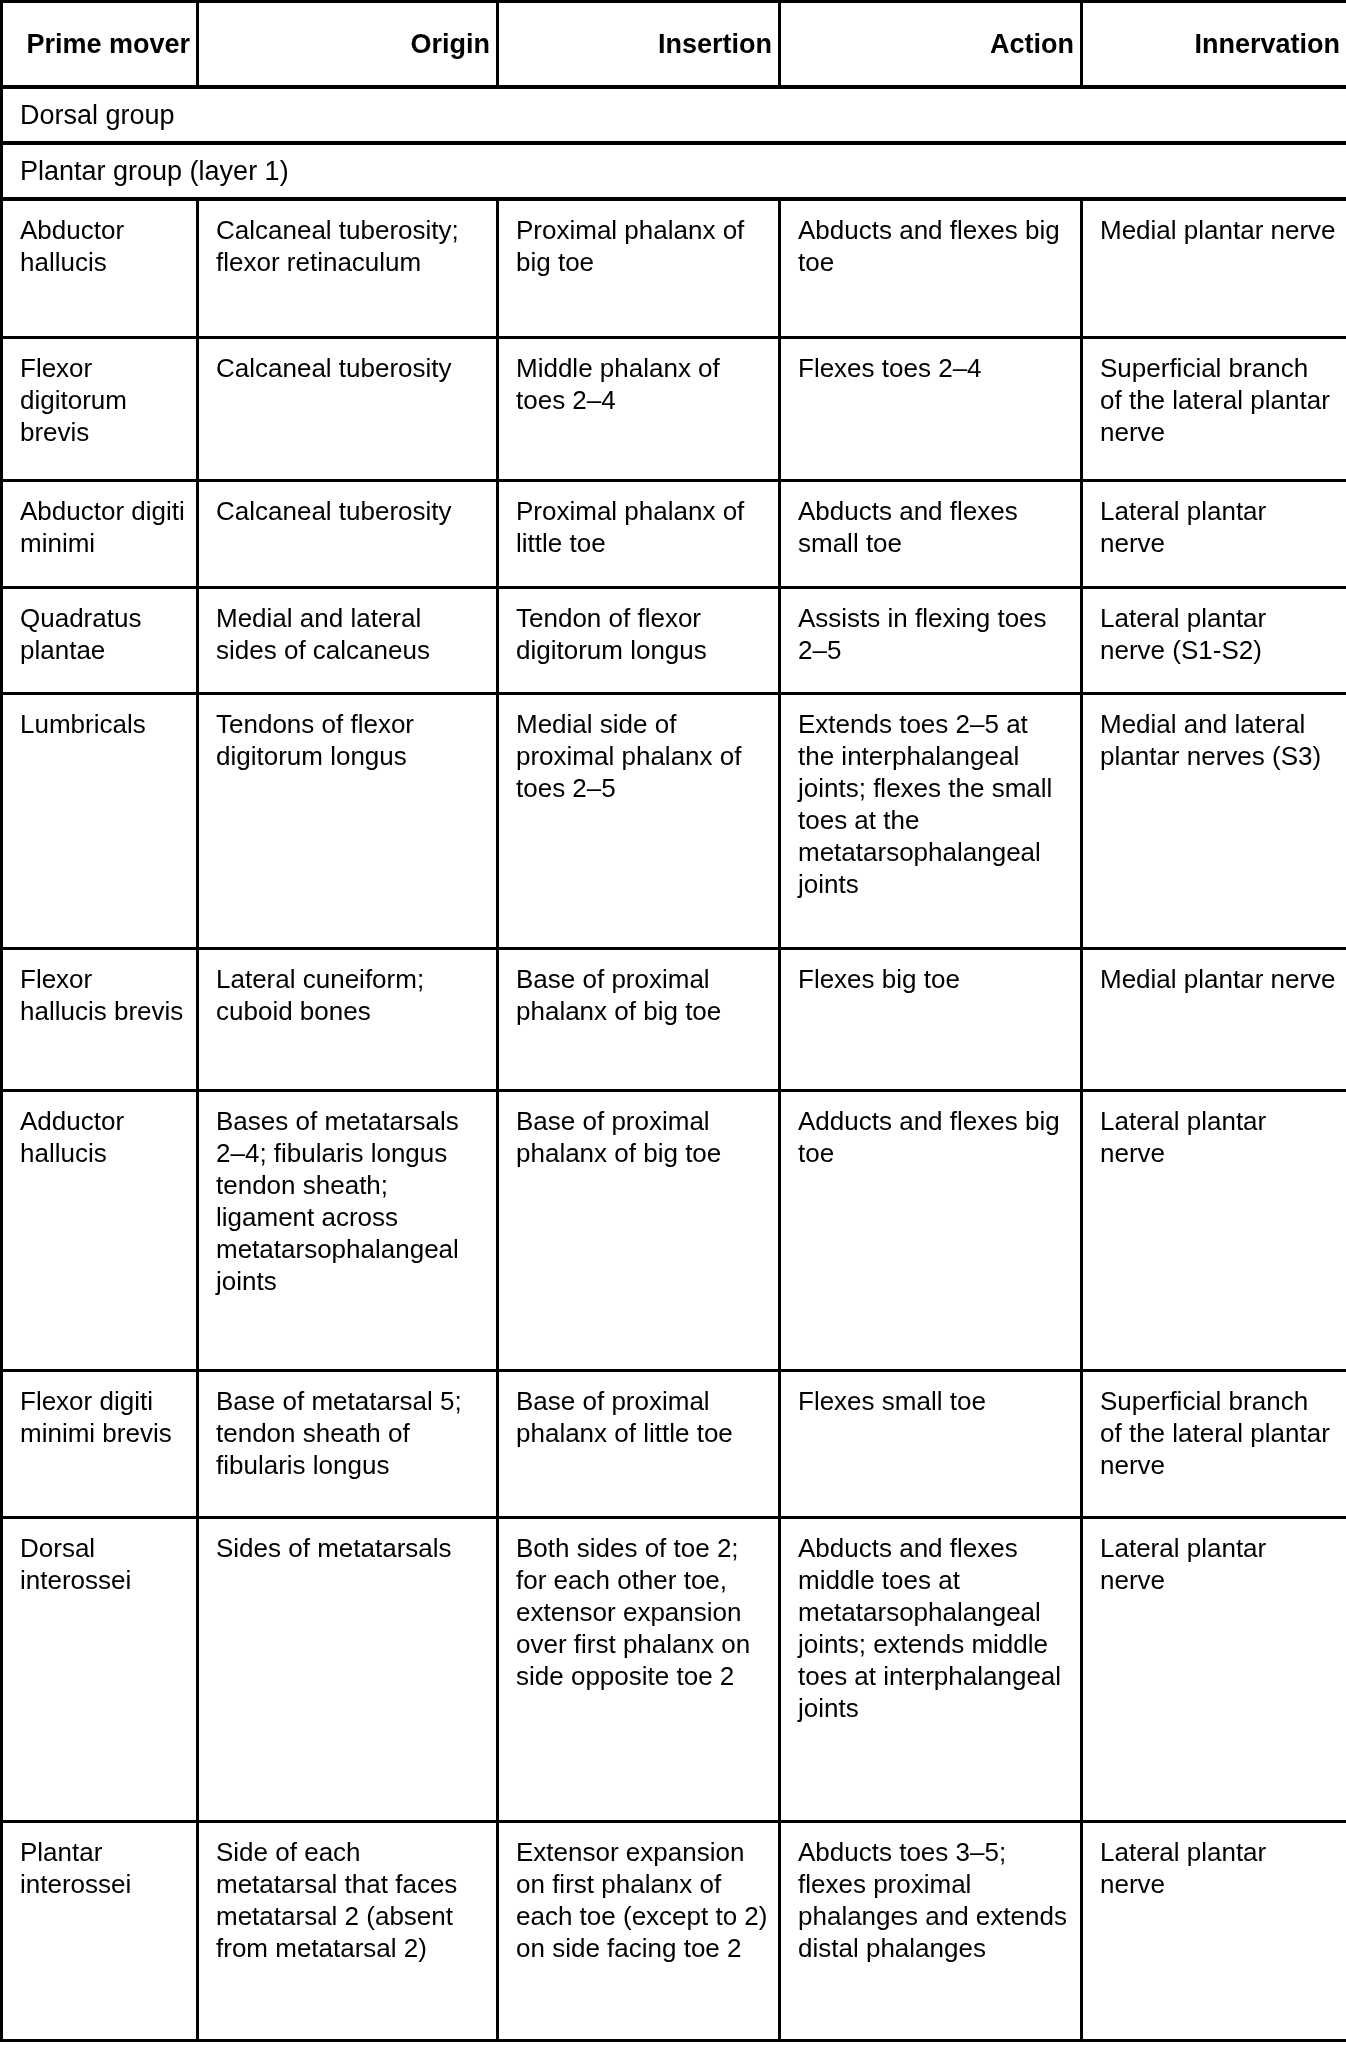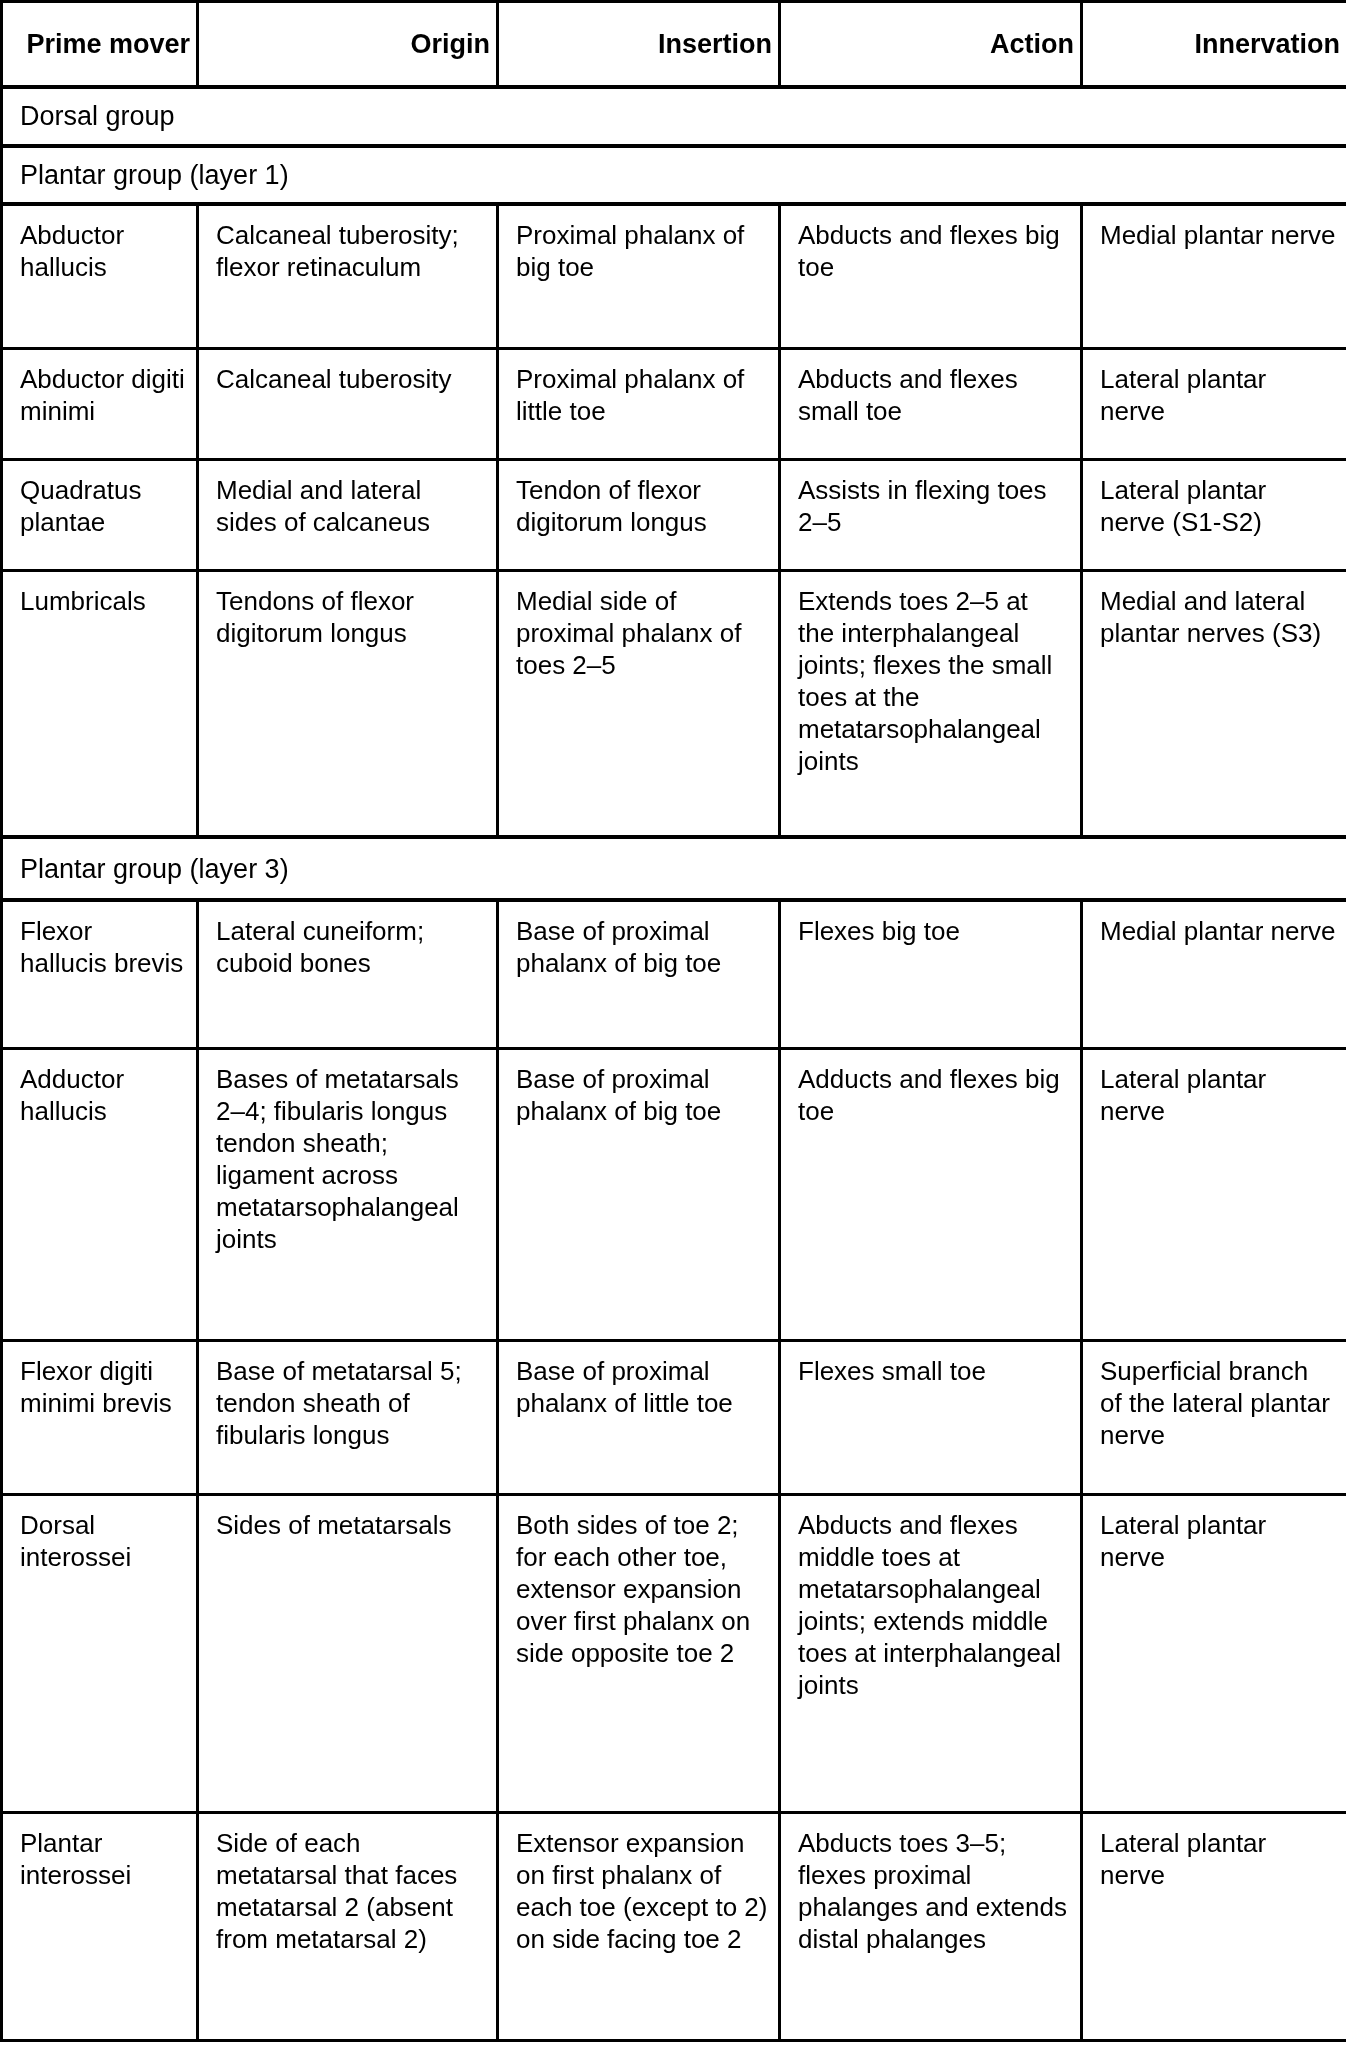--- a/index.html
+++ b/index.html
@@ -80,20 +80,27 @@
     <tr class="band" style="height:46px">
       <th colspan="5">Plantar group (layer 1)</th>
     </tr>
     <tr style="height:120px">
       <td>Abductor hallucis</td>
       <td>Calcaneal tuberosity; flexor retinaculum</td>
       <td>Proximal phalanx of big toe</td>
       <td>Abducts and flexes big toe</td>
       <td>Medial plantar nerve</td>
     </tr>
+    <tr style="height:117px">
+      <td>Flexor digitorum brevis</td>
+      <td>Calcaneal tuberosity</td>
+      <td>Middle phalanx of toes 2–4</td>
+      <td>Flexes toes 2–4</td>
+      <td>Superficial branch of the lateral plantar nerve</td>
+    </tr>
     <tr style="height:83px">
       <td>Abductor digiti minimi</td>
       <td>Calcaneal tuberosity</td>
       <td>Proximal phalanx of little toe</td>
       <td>Abducts and flexes small toe</td>
       <td>Lateral plantar nerve</td>
     </tr>
 
     <tr style="height:87px">
       <td>Quadratus plantae</td>
@@ -103,23 +110,20 @@
       <td>Lateral plantar nerve (S1-S2)</td>
     </tr>
     <tr style="height:208px">
       <td>Lumbricals</td>
       <td>Tendons of flexor digitorum longus</td>
       <td>Medial side of proximal phalanx of toes 2–5</td>
       <td>Extends toes 2–5 at the interphalangeal joints; flexes the small toes at the metatarsophalangeal joints</td>
       <td>Medial and lateral plantar nerves (S3)</td>
     </tr>
 
-    <tr class="band" style="height:52px">
-      <th colspan="5">Plantar group (layer 3)</th>
-    </tr>
     <tr style="height:123px">
       <td>Flexor hallucis brevis</td>
       <td>Lateral cuneiform; cuboid bones</td>
       <td>Base of proximal phalanx of big toe</td>
       <td>Flexes big toe</td>
       <td>Medial plantar nerve</td>
     </tr>
     <tr style="height:242px">
       <td>Adductor hallucis</td>
       <td>Bases of metatarsals 2–4; fibularis longus tendon sheath; ligament across metatarsophalangeal joints</td>

